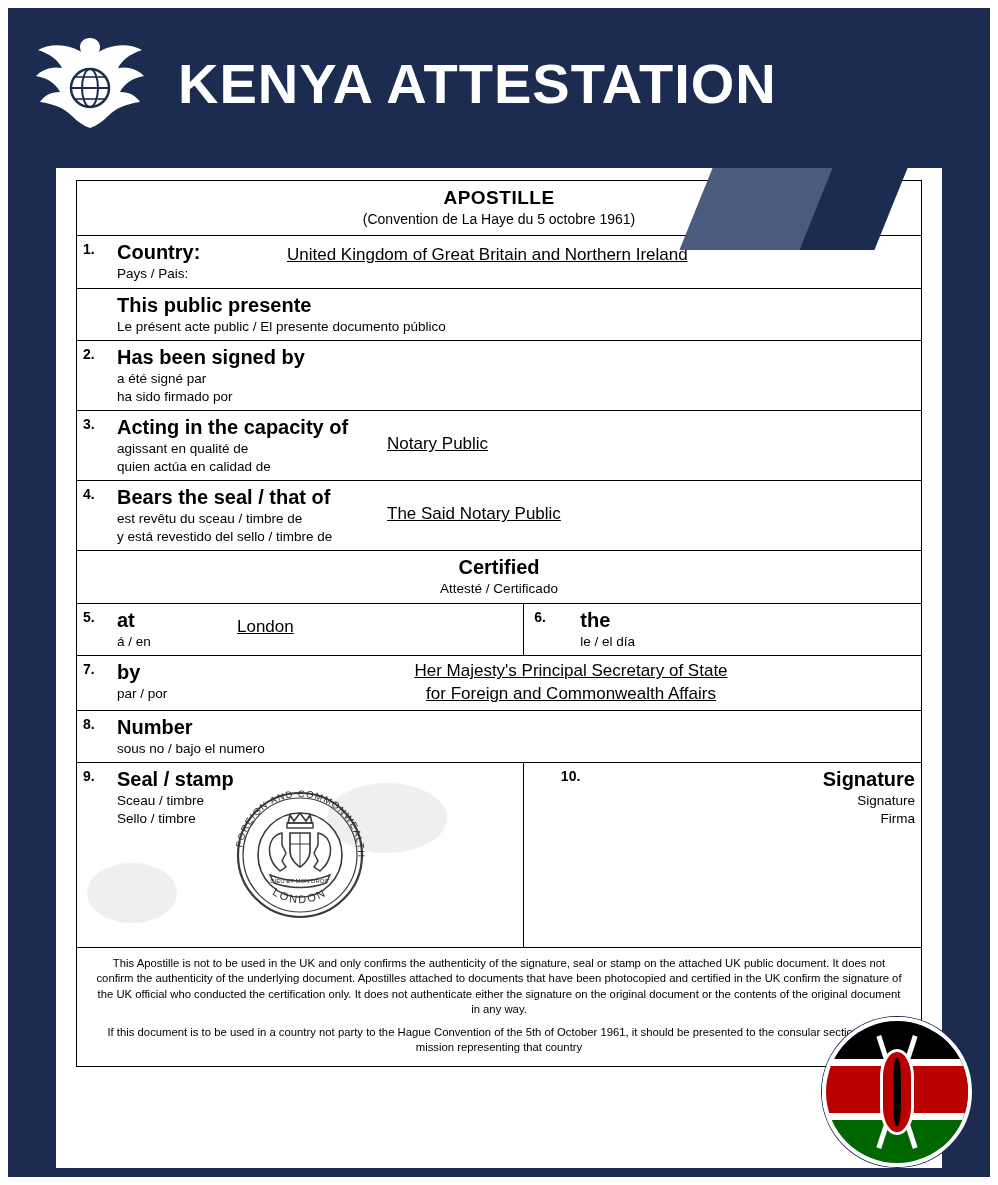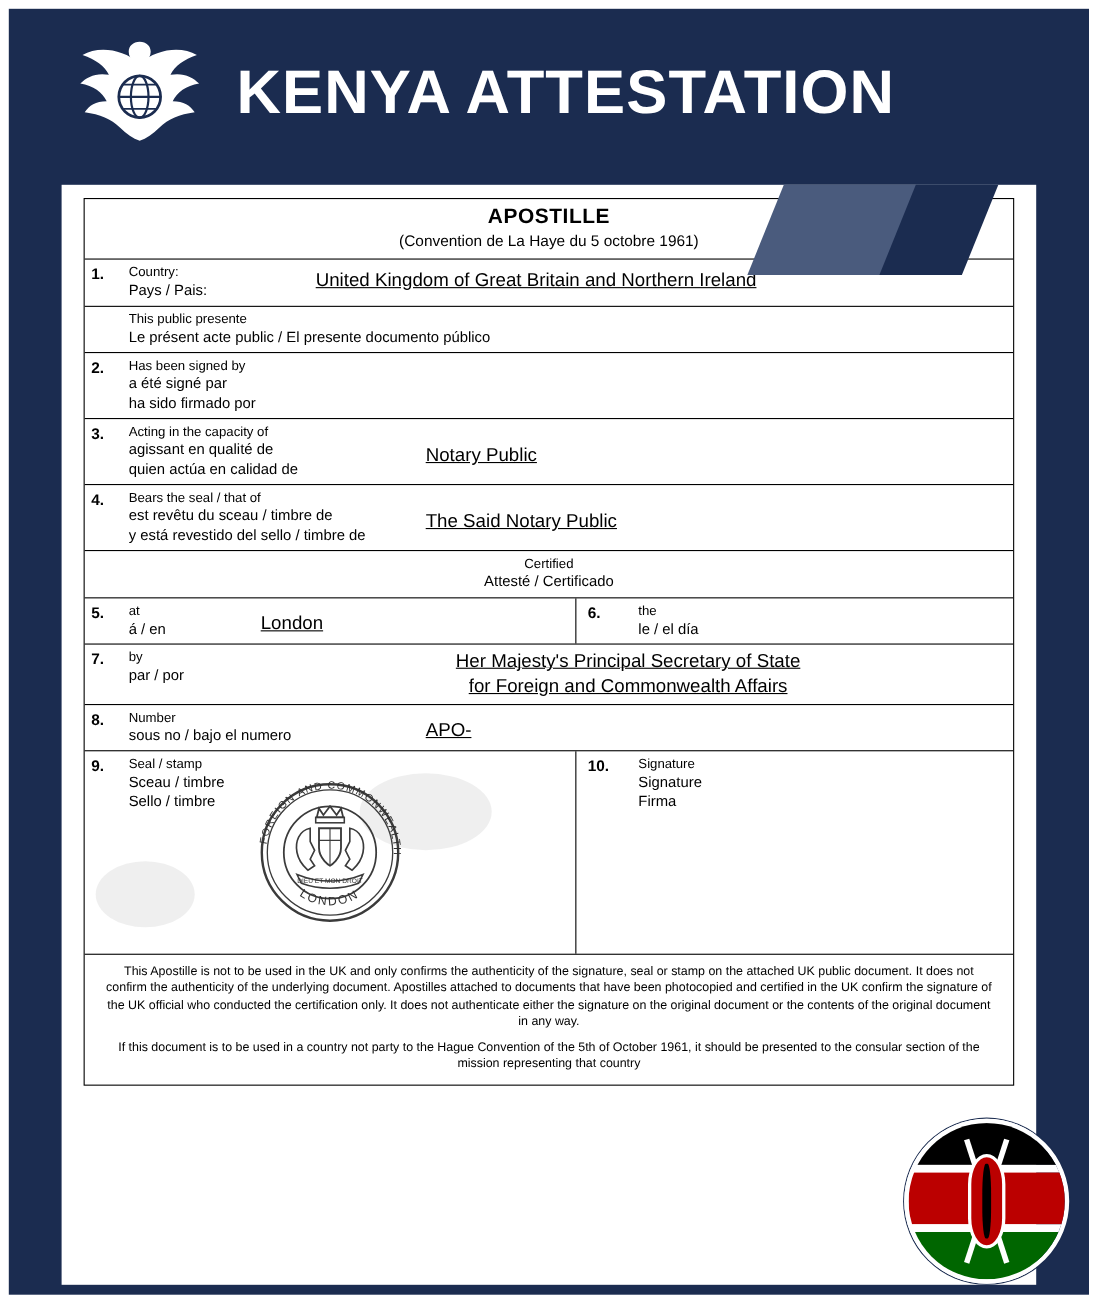--- a/index.html
+++ b/index.html
@@ -28,21 +28,20 @@
     background: #1b2c50;
   }
 
   
   .header {
     position: absolute;
     left: 0; top: 0;
     width: 982px; height: 150px;
     display: flex;
     align-items: center;
-    padding-left: 37px;
   }
   .crest {
     width: 120px; height: 110px;
     margin-left: 22px;
     flex: 0 0 auto;
     display: flex; align-items: center; justify-content: center;
   }
   .header-title {
     color: #ffffff;
     font-size: 56px;
@@ -82,22 +81,22 @@
     padding: 5px 0 0 6px;
     font-size: 14px;
     font-weight: bold;
   }
   .body-cell {
     flex: 1 1 auto;
     padding: 4px 6px 5px 0;
     position: relative;
   }
   .lbl-bold {
-    font-size: 12px;
-    font-weight: normal;
+    font-size: 20px;
+    font-weight: bold;
     line-height: 1.25;
   }
   .lbl-sub {
     font-size: 13.5px;
     line-height: 1.3;
   }
   .val {
     font-size: 17px;
     line-height: 1.3;
   }
@@ -148,20 +147,21 @@
   }
   .seal-left {
     flex: 0 0 calc(53%);
     border-right: 1.5px solid #000;
     display: flex;
     position: relative;
   }
   .seal-right {
     flex: 1 1 auto;
     display: flex;
+    text-align: right;
   }
 
   
   .fineprint {
     padding: 8px 16px 10px;
     text-align: center;
     font-size: 11.3px;
     line-height: 1.35;
   }
   .fineprint p { margin: 0 0 8px; }
@@ -386,21 +386,20 @@
         </div>
 
         <div class="row">
           <div class="num">8.</div>
           <div class="body-cell">
             <div class="row-inline">
               <div class="inline-lbl" style="flex:0 0 270px;width:270px">
                 <div class="lbl-bold">Number</div>
                 <div class="lbl-sub">sous no / bajo el numero</div>
               </div>
-              <div class="inline-val val" style="padding-top:8px">APO-</div>
             </div>
           </div>
         </div>
 
         <div class="seal-row">
           <div class="seal-left">
             <div class="num">9.</div>
             <div class="body-cell">
               <div class="lbl-bold">Seal / stamp</div>
               <div class="lbl-sub">Sceau / timbre</div>

